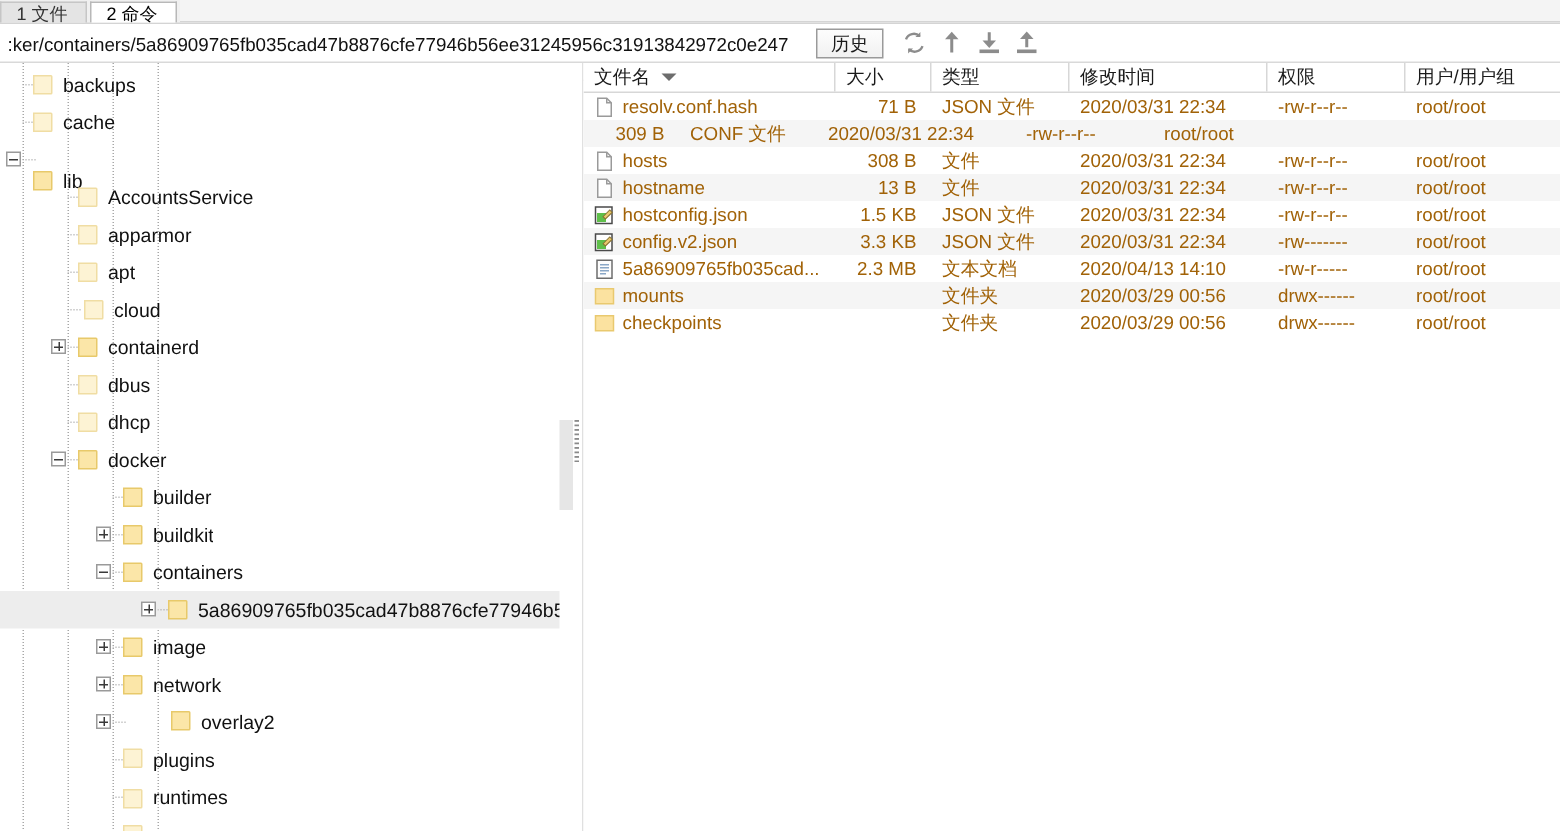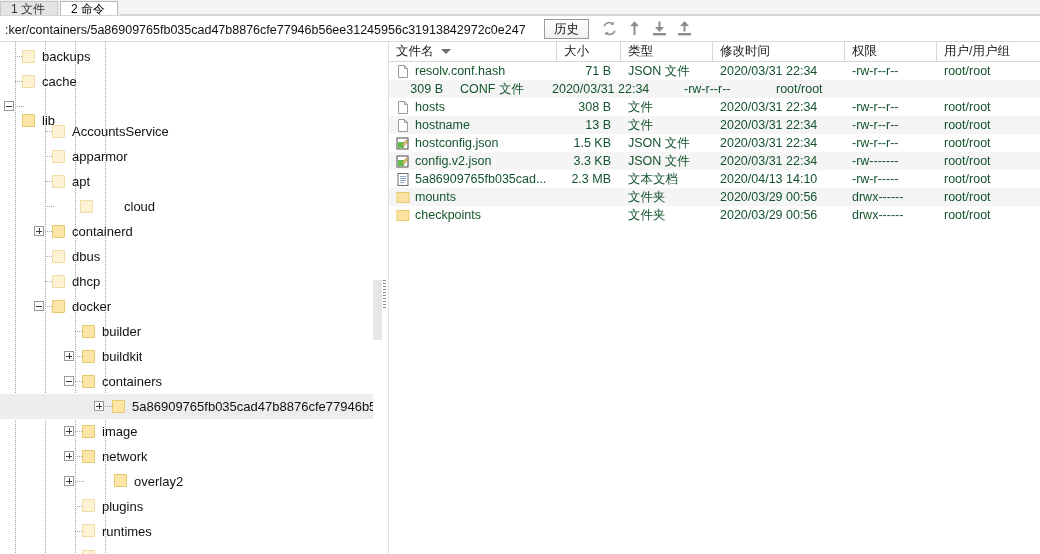--- a/index.html
+++ b/index.html
@@ -204,21 +204,21 @@
     border-left: 5px solid transparent;
     border-right: 5px solid transparent;
     border-top: 5px solid #6d6d6d;
   }
 
   .rows { font-size: 12.5px; }
   .frow {
     display: flex; align-items: center;
     height: 18px;
     cursor: default;
-    color: #14532d;
+    color: #a16207;
   }
   .frow.alt { background: #f5f5f5; }
   .cell { padding-left: 7px; white-space: nowrap; overflow: hidden; }
   .cell.num { text-align: right; padding-right: 10px; padding-left: 2px; }
 
   .c-name { display: flex; align-items: center; }
   .fico { flex: 0 0 14px; width: 14px; height: 15px; position: relative; margin-right: 5px; }
   .fico svg { display: block; }
   .fname { overflow: hidden; text-overflow: ellipsis; white-space: nowrap; }
 </style>
@@ -337,21 +337,21 @@
             <div class="dotline-h" style="left: 45px; top: 12px; width: 9px;"></div>
             <div style="display: flex; align-items: center; margin-left: 52px;">
               <span class="tfolder pale">
                 <i></i>
               </span>
               <span class="tlabel">apt</span>
             </div>
           </div>
           <div class="tnode">
             <div class="dotline-h" style="left: 45px; top: 12px; width: 9px;"></div>
-            <div style="display: flex; align-items: center; margin-left: 80px; gap: 24px;">
+            <div style="display: flex; align-items: center; margin-left: 56px;">
               <span class="tfolder pale">
                 <i></i>
               </span>
               <span class="tlabel">cloud</span>
             </div>
           </div>
           <div class="tnode">
             <div class="dotline-h" style="left: 45px; top: 12px; width: 9px;"></div>
             <div class="toggler plus" style="left: 34px;"></div>
             <div style="display: flex; align-items: center; margin-left: 52px;">
@@ -462,21 +462,21 @@
             <div class="dotline-h" style="left: 75px; top: 12px; width: 9px;"></div>
             <div style="display: flex; margin-left: 82px;">
               <span class="tfolder pale">
                 <i></i>
               </span>
               <span class="tlabel">plugins</span>
             </div>
           </div>
           <div class="tnode">
             <div class="dotline-h" style="left: 75px; top: 12px; width: 9px;"></div>
-            <div style="display: flex; align-items: flex-start; margin-left: 82px;">
+            <div style="display: flex; align-items: flex-end; margin-left: 82px;">
               <span class="tfolder pale">
                 <i></i>
               </span>
               <span class="tlabel">runtimes</span>
             </div>
           </div>
           <div class="tnode">
             <div style="display: flex; align-items: center; margin-left: 82px;">
               <span class="tfolder pale">
                 <i></i>

